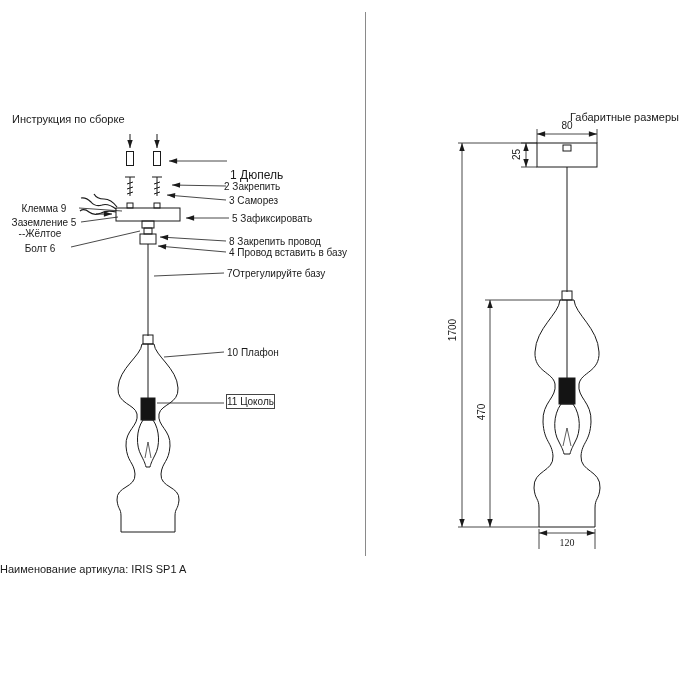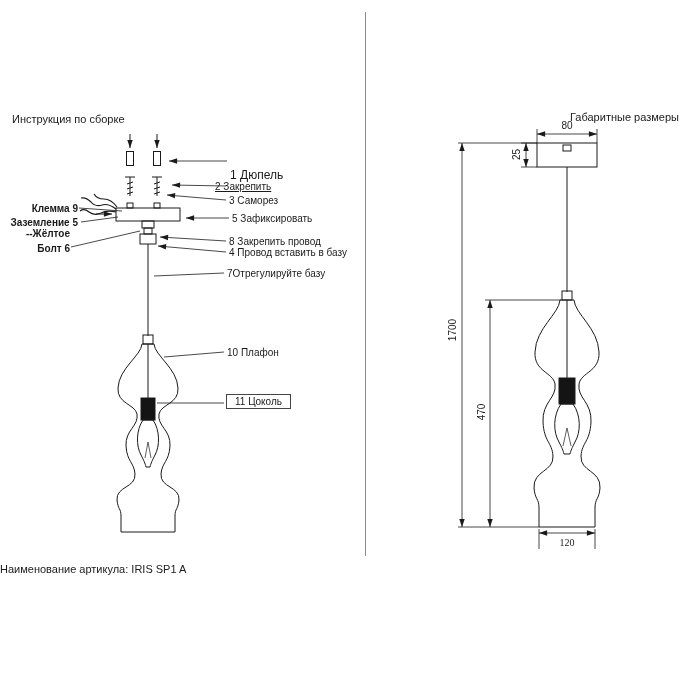--- a/index.html
+++ b/index.html
@@ -4,24 +4,24 @@
 <style>
   html,body{margin:0;padding:0;}
   body{
     width:700px;height:700px;position:relative;background:#ffffff;
     font-family:"Liberation Sans", sans-serif;color:#1a1a1a;overflow:hidden;
   }
   svg.art{position:absolute;left:0;top:0;}
   .lbl{position:absolute;font-size:10px;line-height:11px;white-space:nowrap;}
   .title{font-size:11px;}
   .big{font-size:12px;}
-  .r{text-align:right;font-weight:bold;}
+  .r{text-align:center;}
   .c{text-align:center;}
   .rot{transform:rotate(-90deg);transform-origin:center center;}
-  .boxed{border:1px solid #444;padding:1px 8px;background:#fff;}
+  .boxed{border:1px solid #444;padding:1px 0;background:#fff;}
   .footer{position:absolute;left:0;right:0;text-align:left;font-size:11px;}
 </style>
 </head>
 <body>
 
 <svg class="art" width="700" height="700" viewBox="0 0 700 700">
   <defs>
     <marker id="arr" viewBox="0 0 10 7" refX="9.5" refY="3.5" markerWidth="9" markerHeight="7" orient="auto" markerUnits="userSpaceOnUse">
       <path d="M0.5,0.5 L9.5,3.5 L0.5,6.5 Z" fill="#1a1a1a"></path>
     </marker>
@@ -172,21 +172,21 @@
       <line x1="595" y1="529" x2="595" y2="549"></line>
       <line x1="539" y1="533" x2="595" y2="533" marker-start="url(#arrR)" marker-end="url(#arr)"></line>
     </g>
   </g>
 </svg>
 
 <div class="lbl title" style="left:12px;top:114px;">Инструкция по сборке</div>
 <div class="lbl title" style="left:570px;top:112px;">Габаритные размеры</div>
 
 <div class="lbl big" style="left:230px;top:154px;margin-top:16px;">1  Дюпель</div>
-<div class="lbl" style="left:215px;top:181px;text-decoration:underline;">2 Закрепить</div>
+<div class="lbl" style="left:224px;top:181px;">2 Закрепить</div>
 <div class="lbl" style="left:229px;top:195px;">3 Саморез</div>
 <div class="lbl" style="left:232px;top:213px;">5 Зафиксировать</div>
 <div class="lbl" style="left:229px;top:236px;">8 Закрепить провод</div>
 <div class="lbl" style="left:229px;top:247px;">4 Провод вставить в базу</div>
 <div class="lbl" style="left:227px;top:268px;">7Отрегулируйте базу</div>
 <div class="lbl" style="left:227px;top:347px;">10  Плафон</div>
 <div class="lbl boxed" style="left:226px;top:394px;">11 Цоколь</div>
 
 <div class="lbl r" style="left:10px;top:203px;width:68px;">Клемма  9</div>
 <div class="lbl r" style="left:10px;top:217px;width:68px;">Заземление  5</div>

